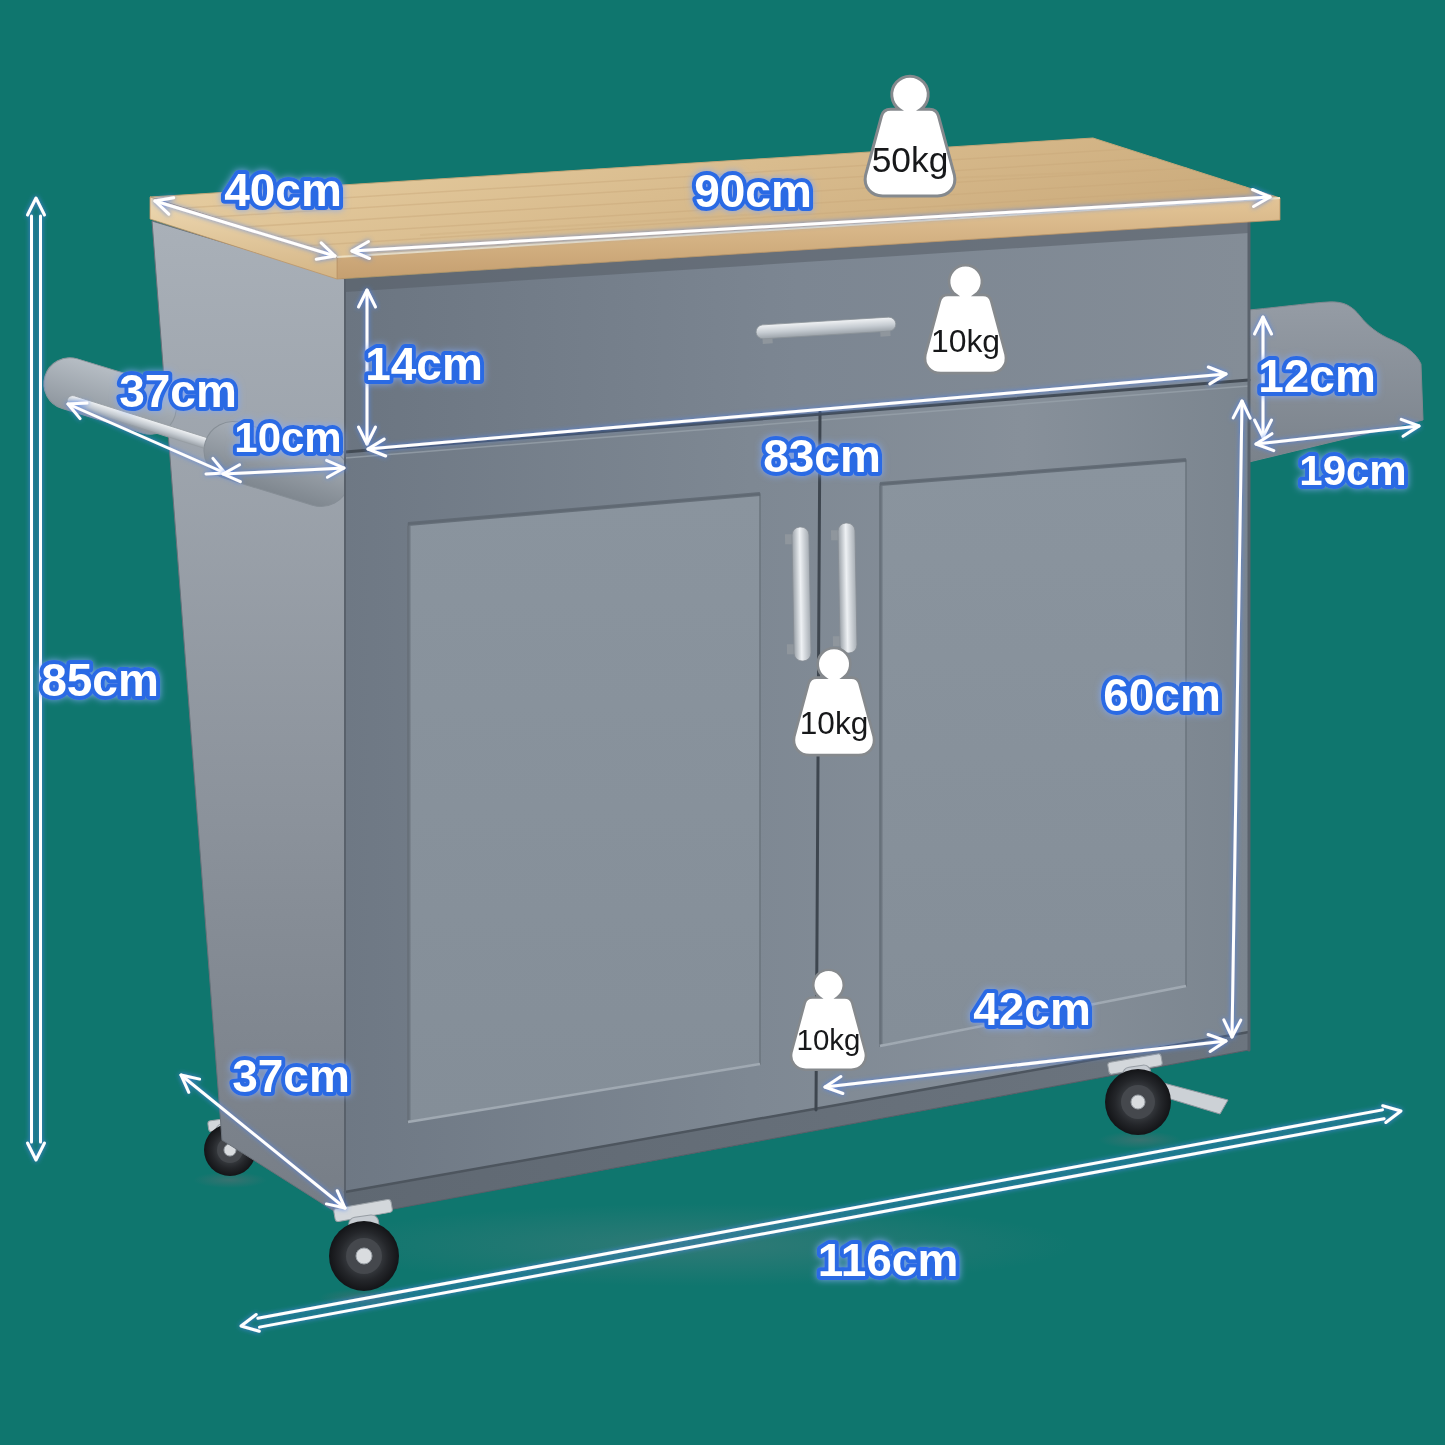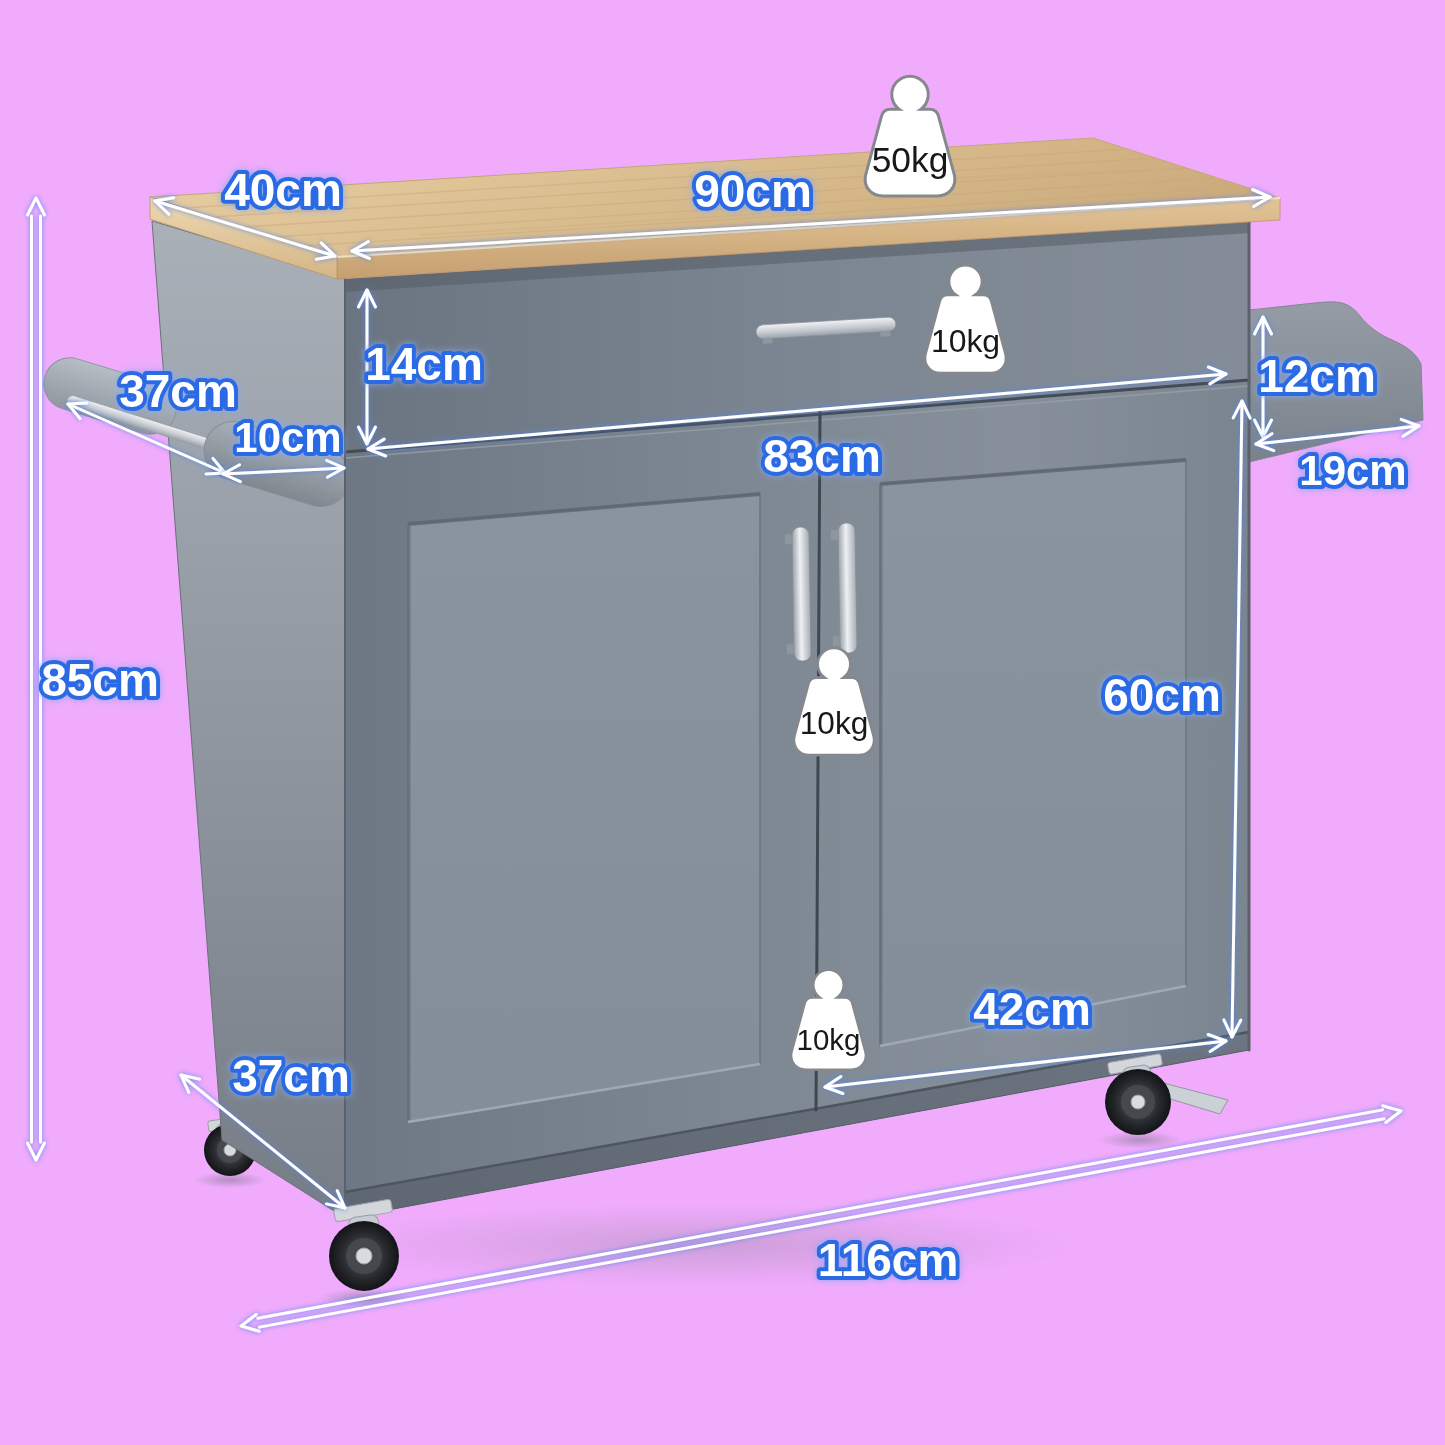--- a/index.html
+++ b/index.html
@@ -1,16 +1,16 @@
 <!DOCTYPE html>
 <html style="--accent: #2b6ae4; --icon-outline: #85898d;"><head>
 <meta charset="utf-8">
 <style>
   html,body{margin:0;padding:0;background:#ffffff;}
-  .canvas{position:relative;width:1445px;height:1445px;background:#f0abfc;overflow:hidden;
+  .canvas{position:relative;width:1445px;height:1445px;background:#0f766e;overflow:hidden;
           font-family:"Liberation Sans",sans-serif;}
   svg{display:block;}
   .dim,.dim-arrow{stroke:#ffffff;stroke-width:3;fill:none;stroke-linecap:round;stroke-linejoin:round;}
   .dimg{filter:url(#dimglow);}
   .dim-label{font-family:"Liberation Sans",sans-serif;font-weight:bold;font-size:46px;
              fill:#ffffff;stroke:var(--accent,#2b6ae4);stroke-width:8px;paint-order:stroke;
              stroke-linejoin:round;text-anchor:middle;filter:url(#labelglow);}
   .dim-label-sm{font-size:42px;}
   .kettlebell{fill:#ffffff;stroke:var(--icon-outline,#85898d);stroke-width:2.6;}
   .kg-text{font-family:"Liberation Sans",sans-serif;font-size:31px;fill:#17181a;text-anchor:middle;}

